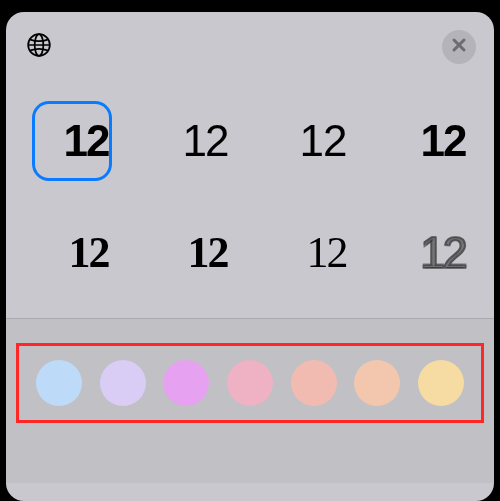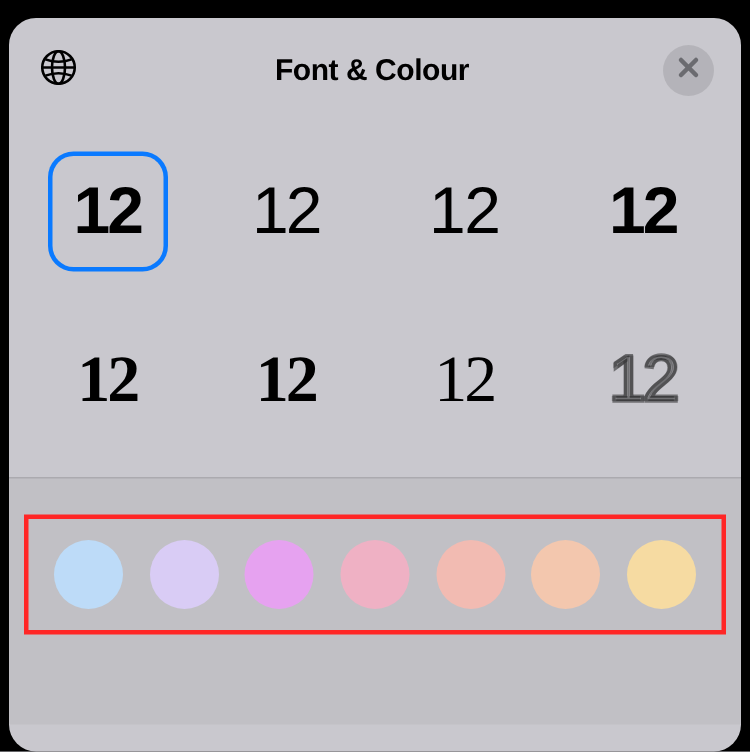--- a/index.html
+++ b/index.html
@@ -67,21 +67,21 @@
       grid-template-columns: repeat(4, 1fr);
       gap: 38px 32px;
       justify-items: center;
     }
     
     .font-item {
       width: 74px;
       height: 74px;
       display: flex;
       align-items: center;
-      justify-content: center;
+      justify-content: flex-end;
       cursor: pointer;
       border-radius: 14px;
       position: relative;
     }
     
     .font-item.selected {
       box-shadow: 0 0 0 3px #0a7aff;
     }
     
     .font-sample {
@@ -152,21 +152,20 @@
         <svg width="26" height="26" viewBox="0 0 24 24" fill="none" stroke="#000" stroke-width="1.6">
           <circle cx="12" cy="12" r="10"></circle>
           <ellipse cx="12" cy="12" rx="4" ry="10"></ellipse>
           <line x1="2" y1="12" x2="22" y2="12"></line>
           <path d="M4 7 Q12 10 20 7"></path>
           <path d="M4 17 Q12 14 20 17"></path>
         </svg>
       </span>
     </div>
 
-    <div class="title">Font &amp; Colour</div>
 
     <div class="close-btn">
       <span>
         <svg width="16" height="16" viewBox="0 0 16 16">
           <line x1="3" y1="3" x2="13" y2="13" stroke="#6b6b70" stroke-width="3" stroke-linecap="round"></line>
           <line x1="13" y1="3" x2="3" y2="13" stroke="#6b6b70" stroke-width="3" stroke-linecap="round"></line>
         </svg>
       </span>
     </div>
   </div>

